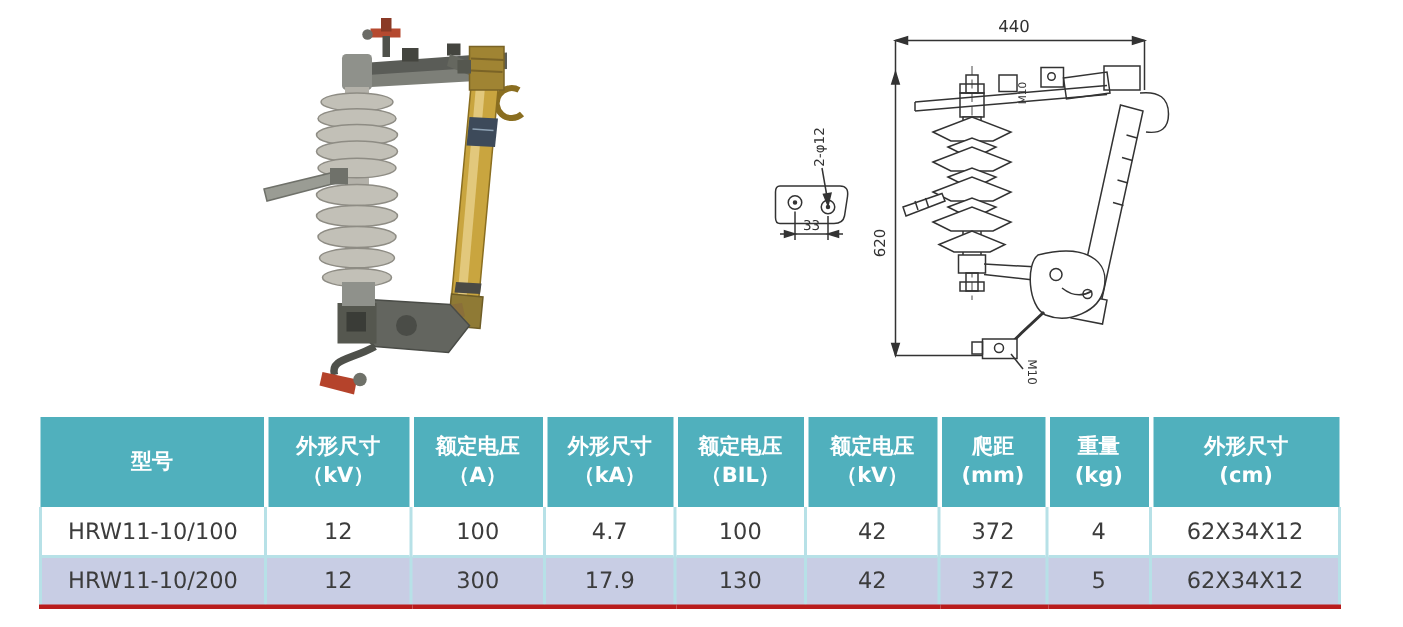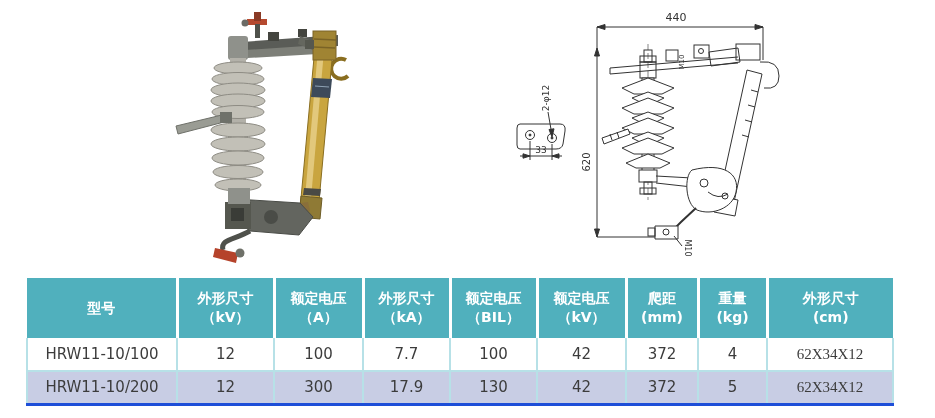--- a/index.html
+++ b/index.html
@@ -18,24 +18,24 @@
     background:#50b0bd;color:#ffffff;font-size:14px;font-weight:bold;
     text-align:center;vertical-align:middle;padding:2px 1px;line-height:19px;
     border-right:3px solid #ffffff;
   }
   table.spec th:last-child{border-right:none;}
   table.spec td{
     text-align:center;vertical-align:middle;font-size:15px;color:#3c3c3c;
     background:#ffffff;border-right:2px solid #b7e1e7;border-top:2px solid #b7e1e7;
   }
   table.spec td:first-child{border-left:2px solid #b7e1e7;}
-  table.spec td:last-child{border-right:2px solid #b7e1e7;font-family:Liberation Serif, serif;}
+  table.spec td:last-child{border-right:2px solid #b7e1e7;}
   table.spec tbody tr:first-child td{border-top:none;}
   table.spec tbody tr.alt td{background:#c8cde4;}
-  table.spec tbody tr:last-child td{border-bottom:3px solid #1d4ed8;}
+  table.spec tbody tr:last-child td{border-bottom:3px solid #b91c1c;}
   .th-line{display:block;}
 
   svg text{font-family:"DejaVu Sans","Liberation Sans",sans-serif;fill:#333;}
 </style>
 </head>
 <body>
 
 <div class="stage">
 
   <div class="photo-wrap">
@@ -254,21 +254,21 @@
             <span class="th-line">外形尺寸</span>
             <span class="th-line">(cm)</span>
           </th>
         </tr>
       </thead>
       <tbody>
         <tr>
           <td>HRW11-10/100</td>
           <td>12</td>
           <td>100</td>
-          <td>7.7</td>
+          <td>4.7</td>
           <td>100</td>
           <td>42</td>
           <td>372</td>
           <td>4</td>
           <td>62X34X12</td>
         </tr>
         <tr class="alt">
           <td>HRW11-10/200</td>
           <td>12</td>
           <td>300</td>

